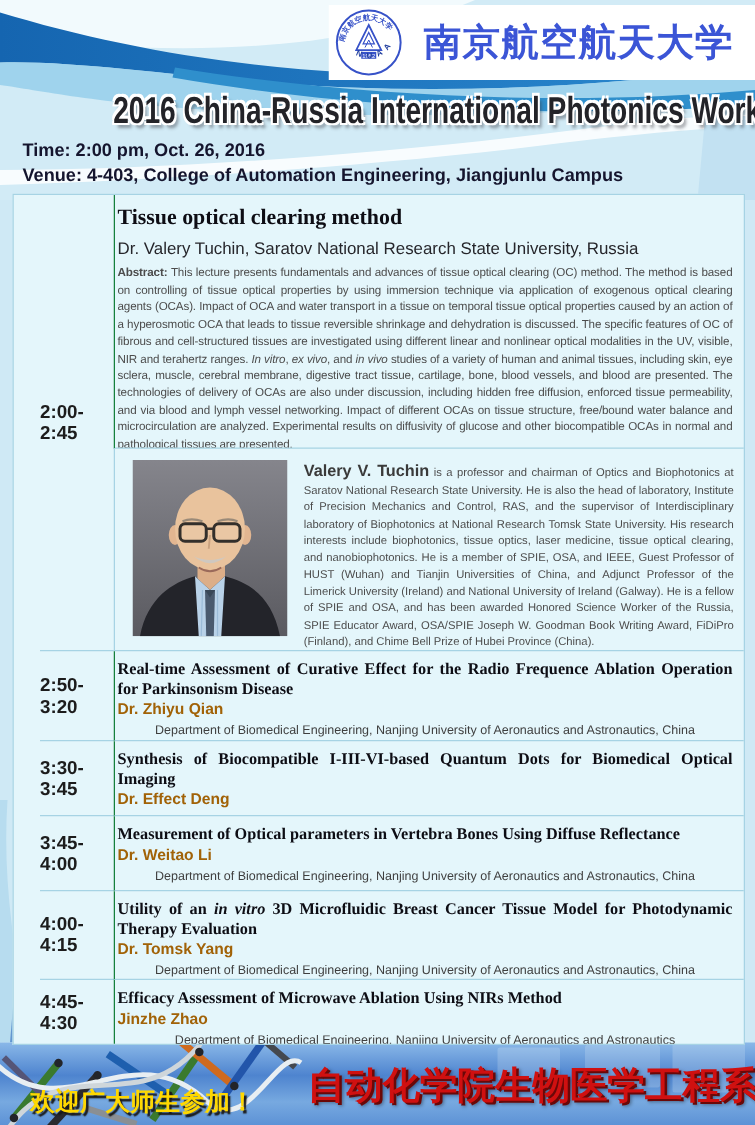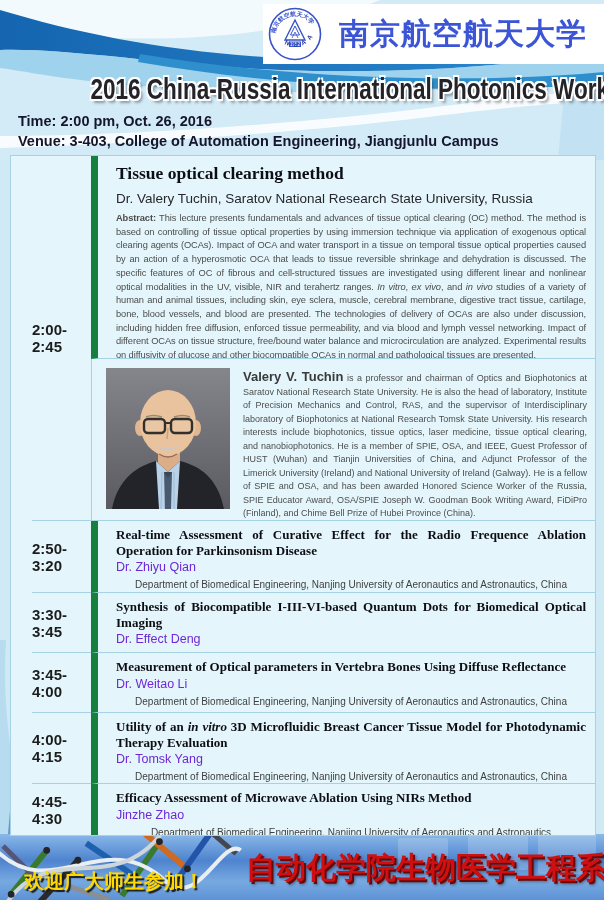--- a/index.html
+++ b/index.html
@@ -23,29 +23,29 @@
               font-size:14.5px;font-weight:bold;line-height:20px;}
 
   
   .schedule{position:absolute;left:10px;top:155px;width:586px;z-index:5;
             display:grid;grid-template-columns:80px 1fr;
             grid-template-rows:203px 162px 72px 60px 60px 71px 51px;
             background:#e4f6fb;border:1px solid #a6d3e4;box-sizing:border-box;}
   .cell{box-sizing:border-box;overflow:hidden;}
   .tcell{display:flex;align-items:center;justify-content:center;
          font-size:15px;font-weight:bold;color:#1c1c1c;border-bottom:1px solid #a6d3e4;margin-left:21px;}
-  .ccell{border-left:7px solid #15803d;border-bottom:1px solid #a6d3e4;padding:4px 9px 2px 18px;}
+  .ccell{border-left:1px solid #15803d;border-bottom:1px solid #a6d3e4;padding:4px 9px 2px 2px;}
   .row-last{border-bottom:none;}
   .t1{grid-row:1 / 3;}
   .sess-title{font-family:"Liberation Serif","DejaVu Serif",serif;font-weight:bold;
               font-size:13px;line-height:15.5px;color:#0d0d14;text-align:justify;margin:2px 0 1px 0;}
   .sess-title-big{font-family:"Liberation Serif","DejaVu Serif",serif;font-weight:bold;
               font-size:17.5px;color:#0d0d14;margin:3px 0 7px 0;}
   .speaker-line{font-size:13.5px;color:#26262b;margin:0 0 6px 0;}
-  .speaker{font-size:12.5px;font-weight:normal;color:#6d28d9;line-height:15px;margin-top:2px;}
+  .speaker{font-size:12.5px;font-weight:bold;color:#a16207;line-height:15px;margin-top:2px;}
   .affil{font-size:10px;color:#3f3f3f;line-height:13px;margin-top:3px;text-align:center;}
   .abstract{font-size:9.3px;line-height:13.7px;color:#4c4c4c;text-align:justify;letter-spacing:-0.1px;}
   .bio-wrap{display:flex;padding:9px 8px 6px 14px;}
   .bio-photo{flex:0 0 auto;margin-right:13px;}
   .bio-text{flex:1;font-size:9px;line-height:13.5px;color:#4c4c4c;text-align:justify;padding-top:2px;}
   .sg-b{font-weight:bold;}
   .sg-i{font-style:italic;}
   .sg-name{font-weight:bold;font-size:13px;color:#3a3a3a;}
 
   
@@ -103,21 +103,21 @@
         <textPath href="#arcB" startOffset="22%">N U A A</textPath>
       </text>
     </svg>
     <div class="cn-name">南京航空航天大学</div>
   </div>
 
   <div class="main-title">2016 China-Russia International Photonics Workshop</div>
 
   <div class="time-venue">
     <div>Time: 2:00 pm, Oct. 26, 2016</div>
-    <div>Venue: 3-403, College of Automation Engineering, Jiangjunlu Campus</div>
+    <div>Venue: 4-403, College of Automation Engineering, Jiangjunlu Campus</div>
   </div>
 
   <div class="schedule">
 
     <div class="cell tcell t1">2:00-2:45</div>
     <div class="cell ccell">
       <div class="sess-title-big">Tissue optical clearing method</div>
       <div class="speaker-line">Dr. Valery Tuchin, Saratov National Research State University, Russia</div>
       <div class="abstract"><span class="sg-b">Abstract: </span><span>This lecture presents fundamentals and advances of tissue optical clearing (OC) method. The method is based on controlling of tissue optical properties by using immersion technique via application of exogenous optical clearing agents (OCAs). Impact of OCA and water transport in a tissue on temporal tissue optical properties caused by an action of a hyperosmotic OCA that leads to tissue reversible shrinkage and dehydration is discussed. The specific features of OC of fibrous and cell-structured tissues are investigated using different linear and nonlinear optical modalities in the UV, visible, NIR and terahertz ranges. </span><span class="sg-i">In vitro</span><span>, </span><span class="sg-i">ex vivo</span><span>, and </span><span class="sg-i">in vivo</span><span> studies of a variety of human and animal tissues, including skin, eye sclera, muscle, cerebral membrane, digestive tract tissue, cartilage, bone, blood vessels, and blood are presented. The technologies of delivery of OCAs are also under discussion, including hidden free diffusion, enforced tissue permeability, and via blood and lymph vessel networking. Impact of different OCAs on tissue structure, free/bound water balance and microcirculation are analyzed. Experimental results on diffusivity of glucose and other biocompatible OCAs in normal and pathological tissues are presented.</span></div>
     </div>

